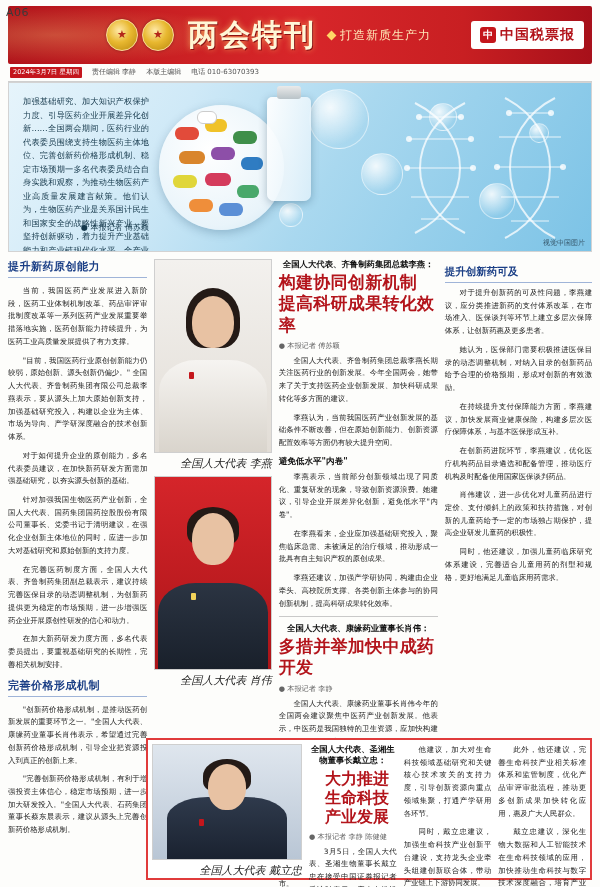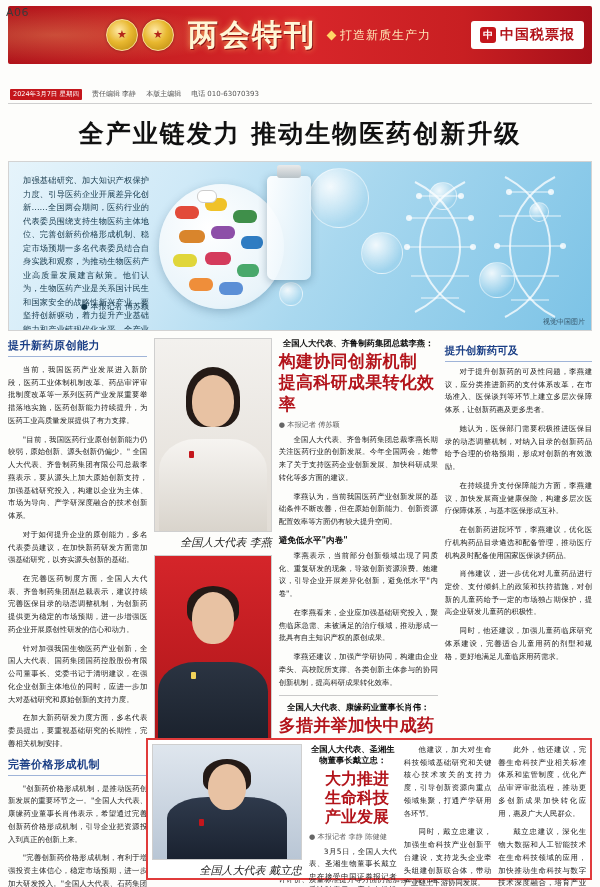--- a/index.html
+++ b/index.html
@@ -131,21 +131,20 @@
   
   .infobar {
     display: flex;
     align-items: center;
     gap: 10px;
     height: 14px;
     border-bottom: 1px solid #cfcfcf;
     font-size: 7px;
     color: #555;
     padding: 1px 2px 2px 2px;
-    margin-top: 22px;
   }
   .infobar .date-chip {
     background: #c4161c;
     color: #fff;
     padding: 1px 3px;
     font-size: 6.5px;
     border-radius: 1px;
   }
 
   
@@ -416,21 +415,20 @@
   </div>
   <div class="page-code">A06</div>
 
   <div class="infobar">
     <span class="date-chip">2024年3月7日 星期四</span>
     <span>责任编辑 李静</span>
     <span>本版主编辑</span>
     <span>电话 010-63070393</span>
   </div>
 
-  <div class="headline">全产业链发力  推动生物医药创新升级</div>
 
   <div class="hero">
     <div class="bubbles">
       <span style="left:300px;top:6px;width:58px;height:58px;"></span>
       <span style="left:352px;top:70px;width:40px;height:40px;"></span>
       <span style="left:420px;top:20px;width:26px;height:26px;"></span>
       <span style="left:470px;top:100px;width:34px;height:34px;"></span>
       <span style="left:270px;top:120px;width:22px;height:22px;"></span>
       <span style="left:520px;top:40px;width:18px;height:18px;"></span>
     </div>
@@ -490,22 +488,22 @@
     <div class="hero-credit">视觉中国图片</div>
   </div>
 
   <div class="content">
 
     <div class="col col-1">
       <div class="sec-title">提升新药原创能力</div>
       <p class="body-text">当前，我国医药产业发展进入新阶段，医药工业体制机制改革、药品审评审批制度改革等一系列医药产业发展重要举措落地实施，医药创新能力持续提升，为医药工业高质量发展提供了有力支撑。</p>
       <p class="body-text">"目前，我国医药行业原创创新能力仍较弱，原始创新、源头创新仍偏少。" 全国人大代表、齐鲁制药集团有限公司总裁李燕表示，要从源头上加大原始创新支持，加强基础研究投入，构建以企业为主体、市场为导向、产学研深度融合的技术创新体系。</p>
       <p class="body-text">对于如何提升企业的原创能力，多名代表委员建议，在加快新药研发方面需加强基础研究，以夯实源头创新的基础。</p>
+      <p class="body-text">针对加强我国生物医药产业创新，全国人大代表、国药集团国药控股股份有限公司董事长、党委书记于清明建议，在强化企业创新主体地位的同时，应进一步加大对基础研究和原始创新的支持力度。</p>
       <p class="body-text">在完善医药制度方面，全国人大代表、齐鲁制药集团副总裁表示，建议持续完善医保目录的动态调整机制，为创新药提供更为稳定的市场预期，进一步增强医药企业开展原创性研发的信心和动力。</p>
-      <p class="body-text">针对加强我国生物医药产业创新，全国人大代表、国药集团国药控股股份有限公司董事长、党委书记于清明建议，在强化企业创新主体地位的同时，应进一步加大对基础研究和原始创新的支持力度。</p>
       <p class="body-text">在加大新药研发力度方面，多名代表委员提出，要重视基础研究的长期性，完善相关机制安排。</p>
 
       <div class="sec-title">完善价格形成机制</div>
       <p class="body-text">"创新药价格形成机制，是推动医药创新发展的重要环节之一。"全国人大代表、康缘药业董事长肖伟表示，希望通过完善创新药价格形成机制，引导企业把资源投入到真正的创新上来。</p>
       <p class="body-text">"完善创新药价格形成机制，有利于增强投资主体信心，稳定市场预期，进一步加大研发投入。"全国人大代表、石药集团董事长蔡东晨表示，建议从源头上完善创新药价格形成机制。</p>
 
     </div>
 
     <div class="col col-2">
       <div class="photo-box" style="height:192px;">

